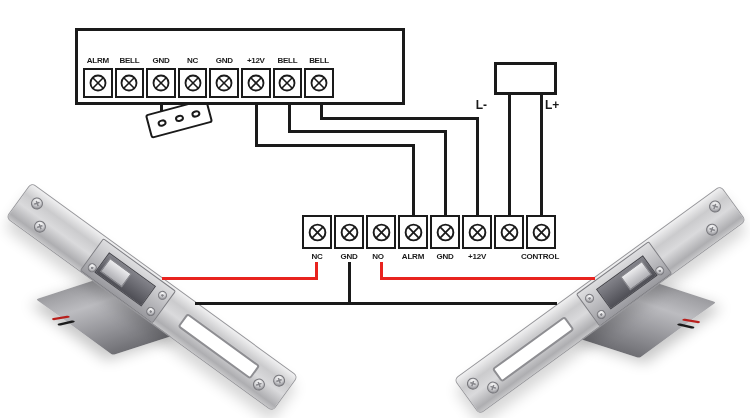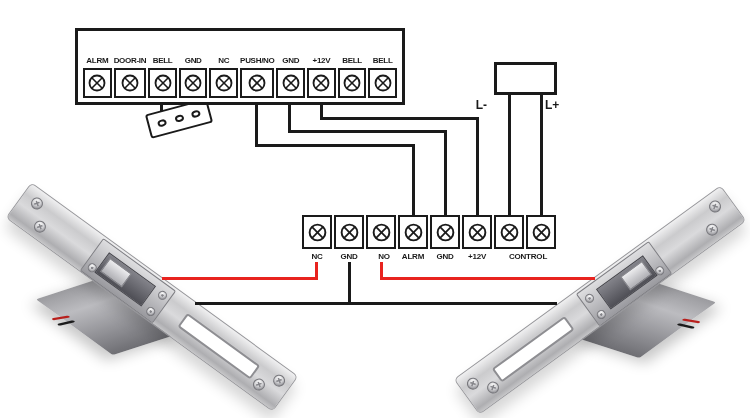--- a/index.html
+++ b/index.html
@@ -88,30 +88,20 @@
         <span class="tlabel">ALRM</span>
         <span class="tcell">
             <svg class="term-icon" width="20" height="20" viewBox="0 0 24 24">
               <circle cx="12" cy="12" r="9" fill="none" stroke="#1a1a1a" stroke-width="2.2"></circle>
               <line x1="5.7" y1="5.7" x2="18.3" y2="18.3" stroke="#1a1a1a" stroke-width="2"></line>
               <line x1="18.3" y1="5.7" x2="5.7" y2="18.3" stroke="#1a1a1a" stroke-width="2"></line>
             </svg>
           </span>
       </div>
       <div class="tcol">
-        <span class="tlabel">DOOR-IN</span>
-        <span class="tcell">
-            <svg class="term-icon" width="20" height="20" viewBox="0 0 24 24">
-              <circle cx="12" cy="12" r="9" fill="none" stroke="#1a1a1a" stroke-width="2.2"></circle>
-              <line x1="5.7" y1="5.7" x2="18.3" y2="18.3" stroke="#1a1a1a" stroke-width="2"></line>
-              <line x1="18.3" y1="5.7" x2="5.7" y2="18.3" stroke="#1a1a1a" stroke-width="2"></line>
-            </svg>
-          </span>
-      </div>
-      <div class="tcol">
         <span class="tlabel">BELL</span>
         <span class="tcell">
             <svg class="term-icon" width="20" height="20" viewBox="0 0 24 24">
               <circle cx="12" cy="12" r="9" fill="none" stroke="#1a1a1a" stroke-width="2.2"></circle>
               <line x1="5.7" y1="5.7" x2="18.3" y2="18.3" stroke="#1a1a1a" stroke-width="2"></line>
               <line x1="18.3" y1="5.7" x2="5.7" y2="18.3" stroke="#1a1a1a" stroke-width="2"></line>
             </svg>
           </span>
       </div>
       <div class="tcol">
@@ -119,30 +109,20 @@
         <span class="tcell">
             <svg class="term-icon" width="20" height="20" viewBox="0 0 24 24">
               <circle cx="12" cy="12" r="9" fill="none" stroke="#1a1a1a" stroke-width="2.2"></circle>
               <line x1="5.7" y1="5.7" x2="18.3" y2="18.3" stroke="#1a1a1a" stroke-width="2"></line>
               <line x1="18.3" y1="5.7" x2="5.7" y2="18.3" stroke="#1a1a1a" stroke-width="2"></line>
             </svg>
           </span>
       </div>
       <div class="tcol">
         <span class="tlabel">NC</span>
-        <span class="tcell">
-            <svg class="term-icon" width="20" height="20" viewBox="0 0 24 24">
-              <circle cx="12" cy="12" r="9" fill="none" stroke="#1a1a1a" stroke-width="2.2"></circle>
-              <line x1="5.7" y1="5.7" x2="18.3" y2="18.3" stroke="#1a1a1a" stroke-width="2"></line>
-              <line x1="18.3" y1="5.7" x2="5.7" y2="18.3" stroke="#1a1a1a" stroke-width="2"></line>
-            </svg>
-          </span>
-      </div>
-      <div class="tcol">
-        <span class="tlabel">PUSH/NO</span>
         <span class="tcell">
             <svg class="term-icon" width="20" height="20" viewBox="0 0 24 24">
               <circle cx="12" cy="12" r="9" fill="none" stroke="#1a1a1a" stroke-width="2.2"></circle>
               <line x1="5.7" y1="5.7" x2="18.3" y2="18.3" stroke="#1a1a1a" stroke-width="2"></line>
               <line x1="18.3" y1="5.7" x2="5.7" y2="18.3" stroke="#1a1a1a" stroke-width="2"></line>
             </svg>
           </span>
       </div>
       <div class="tcol">
         <span class="tlabel">GND</span>
@@ -241,25 +221,25 @@
         <svg class="term-icon" width="21" height="21" viewBox="0 0 24 24">
           <circle cx="12" cy="12" r="9" fill="none" stroke="#1a1a1a" stroke-width="2.2"></circle>
           <line x1="5.7" y1="5.7" x2="18.3" y2="18.3" stroke="#1a1a1a" stroke-width="2"></line>
           <line x1="18.3" y1="5.7" x2="5.7" y2="18.3" stroke="#1a1a1a" stroke-width="2"></line>
         </svg>
       </span>
   </div>
   <div id="mid-labels">
     <span style="left:15px">NC</span>
     <span style="left:47px">GND</span>
-    <span style="left:82px">NO</span>
+    <span style="left:76px">NO</span>
     <span style="left:111px">ALRM</span>
     <span style="left:143px">GND</span>
     <span style="left:175px">+12V</span>
-    <span style="left:226px">CONTROL</span>
+    <span style="left:238px">CONTROL</span>
   </div>
 
   <div id="power-box"></div>
   <span id="l-minus" class="pole-label">L-</span>
   <span id="l-plus" class="pole-label">L+</span>
 
   <div id="connector">
     <span class="hole"></span>
     <span class="hole"></span>
     <span class="hole"></span>

